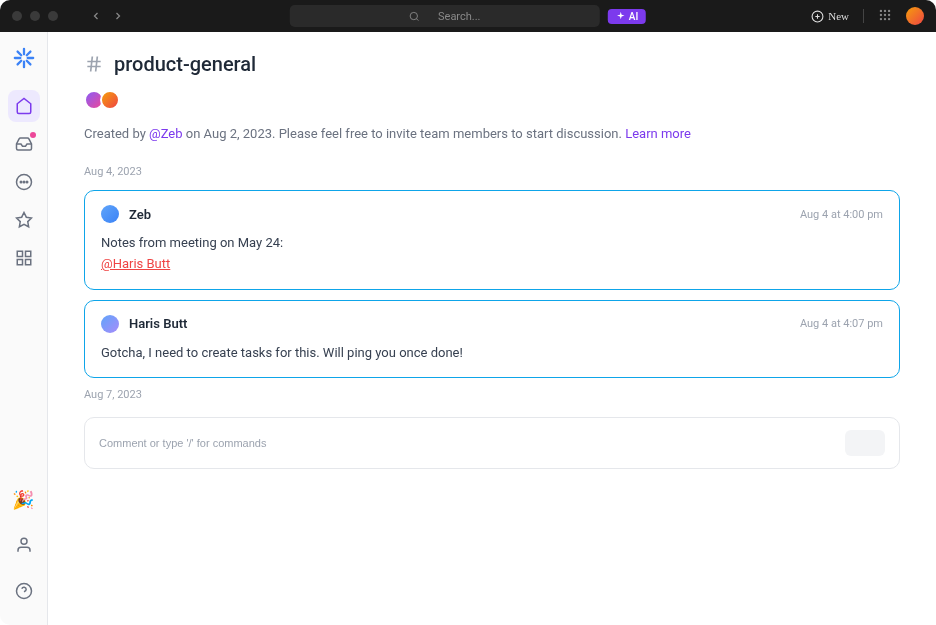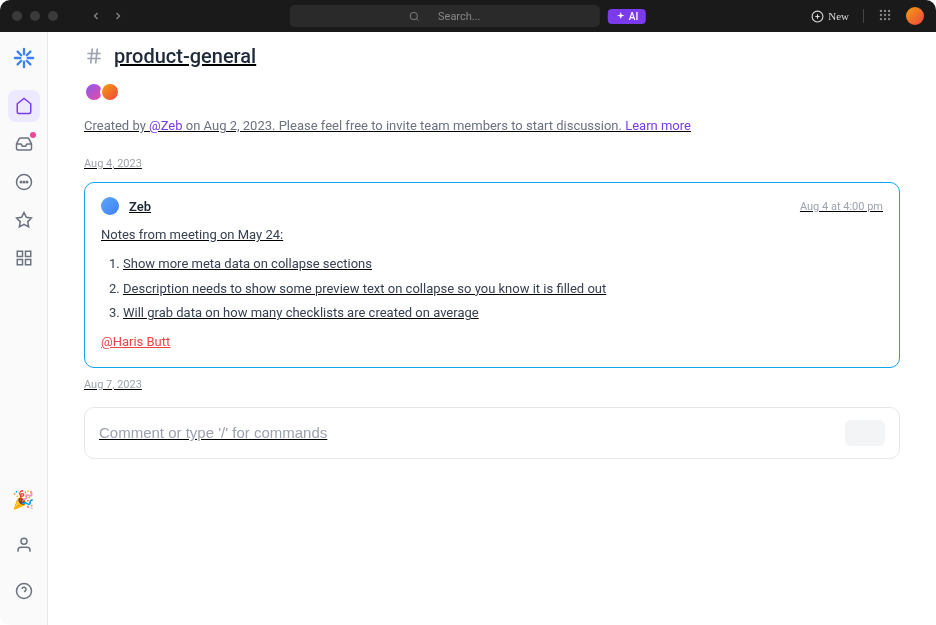--- a/index.html
+++ b/index.html
@@ -24,21 +24,21 @@
     .sidebar { width: 48px; border-right: 1px solid #e5e7eb; display: flex; flex-direction: column; align-items: center; padding: 12px 0; background: #fafafa; }
     .logo { width: 28px; height: 28px; margin-bottom: 18px; display: flex; align-items: center; justify-content: center; }
     .sidebar-item { width: 32px; height: 32px; display: flex; align-items: center; justify-content: center; border-radius: 8px; margin-bottom: 6px; cursor: pointer; position: relative; }
     .sidebar-item.active { background: #ede9fe; }
     .sidebar-item.active svg { stroke: #7c3aed; }
     .sidebar-item svg { stroke: #6b7280; }
     .notif-dot { position: absolute; top: 4px; right: 4px; width: 6px; height: 6px; background: #ec4899; border-radius: 50%; }
     .sidebar-bottom { margin-top: auto; display: flex; flex-direction: column; align-items: center; gap: 8px; }
     .rocket-icon { font-size: 18px; }
     
-    .content { flex: 1; padding: 12px 36px; overflow-y: auto; text-decoration: underline; }
+    .content { flex: 1; padding: 20px 36px; overflow-y: auto; }
     .channel-header { display: flex; align-items: center; gap: 10px; margin-bottom: 14px; }
     .channel-name { font-size: 20px; font-weight: 500; color: #1f2937; }
     .member-avatars { display: flex; margin-bottom: 16px; }
     .member-avatar { width: 20px; height: 20px; border-radius: 50%; border: 2px solid #fff; margin-left: -4px; }
     .member-avatar:first-child { margin-left: 0; }
     .avatar-1 { background: linear-gradient(135deg, #8b5cf6, #ec4899); }
     .avatar-2 { background: linear-gradient(135deg, #f59e0b, #ef4444); }
     
     .meta-line { font-size: 13px; color: #6b7280; margin-bottom: 24px; }
     .meta-line a { color: #7c3aed; text-decoration: none; }
@@ -51,21 +51,21 @@
     .msg-avatar.zeb { background: linear-gradient(135deg, #60a5fa, #3b82f6); }
     .msg-avatar.haris { background: linear-gradient(135deg, #60a5fa, #a78bfa); }
     .msg-author { font-weight: 600; color: #1f2937; font-size: 13px; }
     .msg-time { margin-left: auto; color: #9ca3af; font-size: 11px; }
     .msg-body { color: #374151; line-height: 1.6; }
     .msg-body ol { margin: 8px 0 8px 22px; }
     .msg-body ol li { margin-bottom: 4px; }
     .mention { color: #ef4444; }
     
     .composer { border: 1px solid #e5e7eb; border-radius: 10px; padding: 12px 14px; display: flex; align-items: center; margin-top: 16px; }
-    .composer-input { flex: 1; border: none; outline: none; font-size: 15px; color: #374151; }
+    .composer-input { flex: 1; border: none; outline: none; font-size: 11px; color: #374151; }
     .composer-input::placeholder { color: #9ca3af; }
     .send-btn { width: 40px; height: 26px; background: #f3f4f6; border-radius: 6px; border: none; }
   </style>
 </head>
 <body>
 
 <div class="titlebar">
   <div class="traffic-lights">
     <div class="traffic-light"></div>
     <div class="traffic-light"></div>
@@ -206,29 +206,32 @@
     <div class="date-sep">Aug 4, 2023</div>
 
     <div class="message-card">
       <div class="msg-header">
         <div class="msg-avatar zeb"></div>
         <div class="msg-author">Zeb</div>
         <div class="msg-time">Aug 4 at 4:00 pm</div>
       </div>
       <div class="msg-body">
         <div>Notes from meeting on May 24:</div>
-        <ol>
-          <li>Show more meta data on collapse sections</li>
-          <li>Description needs to show some preview text on collapse so you know it is filled out</li>
-          <li>Will grab data on how many checklists are created on average</li>
-        </ol>
         <a href="#" class="mention">@Haris Butt</a>
       </div>
     </div>
 
+    <div class="message-card">
+      <div class="msg-header">
+        <div class="msg-avatar haris"></div>
+        <div class="msg-author">Haris Butt</div>
+        <div class="msg-time">Aug 4 at 4:07 pm</div>
+      </div>
+      <div class="msg-body">Gotcha, I need to create tasks for this. Will ping you once done!</div>
+    </div>
 
     <div class="date-sep">Aug 7, 2023</div>
 
     <div class="composer">
       <input class="composer-input" placeholder="Comment or type '/' for commands" style="">
       <button class="send-btn"></button>
     </div>
   </div>
 </div>
 

